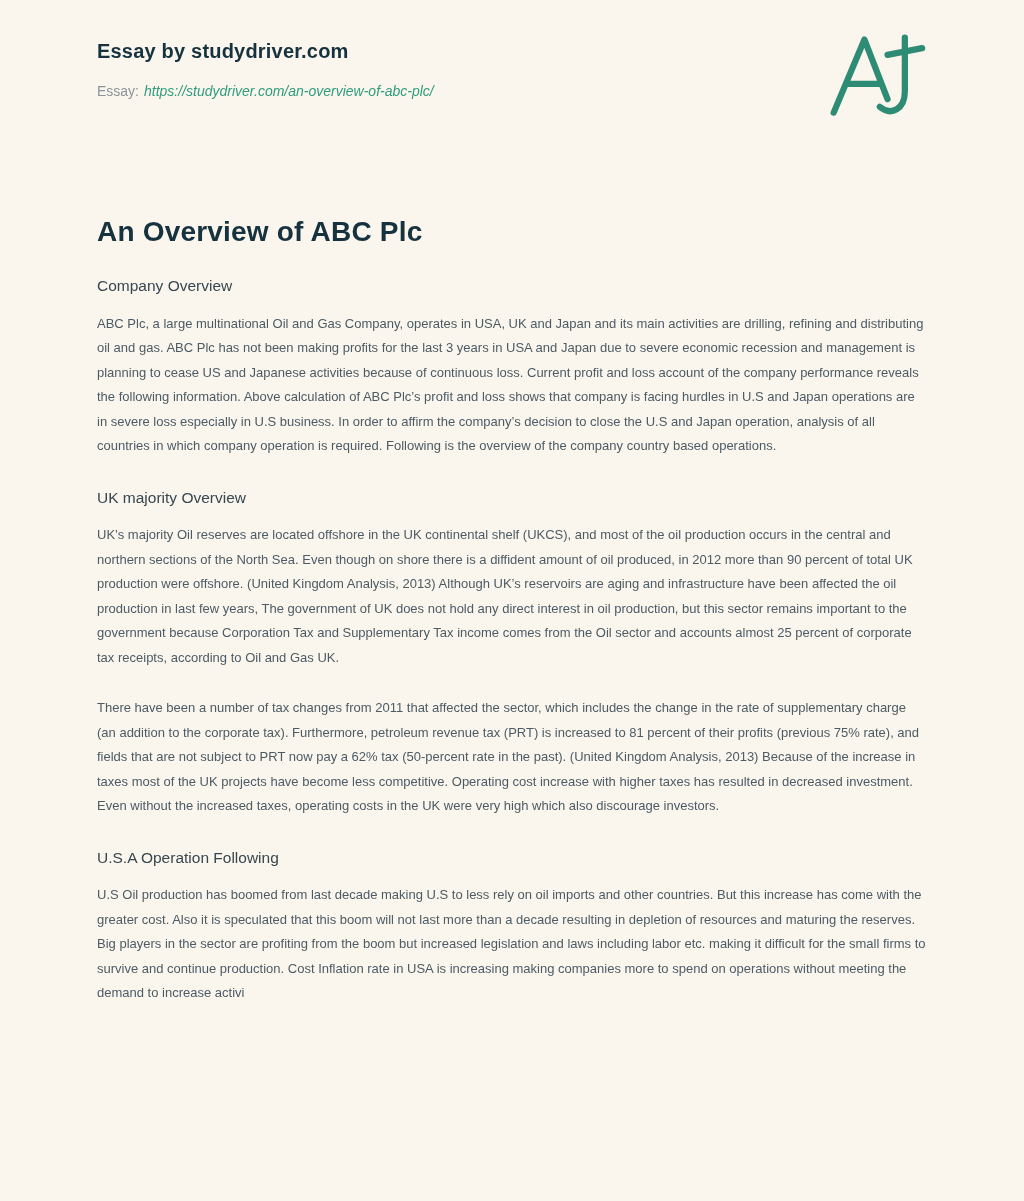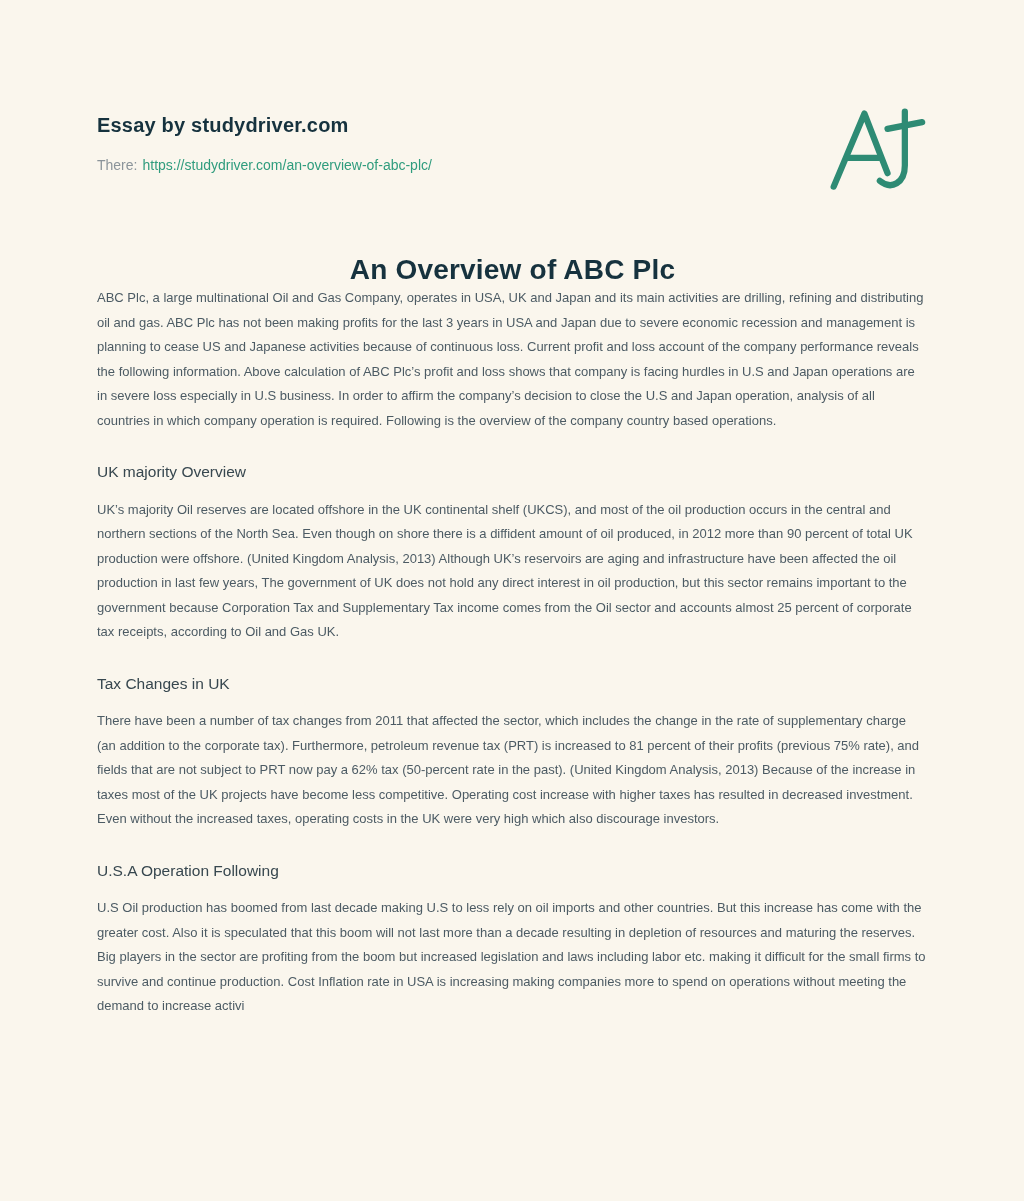--- a/index.html
+++ b/index.html
@@ -15,21 +15,21 @@
     background:var(--background);
     font-family:"Liberation Sans","DejaVu Sans",sans-serif;
   }
   body{
     min-height:1201px;
     max-height:1201px;
     overflow:hidden;
     position:relative;
   }
   .page{
-    padding:114px 96px 0 97px;
+    padding:40px 96px 0 97px;
   }
   .header{
     display:flex;
     justify-content:space-between;
     align-items:flex-start;
   }
   .site-title{
     font-size:20px;
     font-weight:700;
     color:var(--heading-text);
@@ -40,35 +40,35 @@
     font-size:14px;
   }
   .source-label{
     color:var(--muted-text);
     margin-right:5px;
   }
   .source-url{
     color:var(--accent);
     text-decoration:none;
     cursor:pointer;
+    font-style:italic;
   }
   .logo{
     width:100px;
     height:100px;
     margin-top:-12px;
     margin-right:2px;
     flex:0 0 auto;
   }
   .essay-title{
-    margin-top:52px;
+    margin-top:88px;
     font-size:28px;
     font-weight:700;
     color:var(--heading-text);
     letter-spacing:.2px;
-    text-align:center;
   }
   .essay-body{
     max-width:835px;
   }
   .section-heading{
     margin-top:27px;
     margin-bottom:13px;
     font-size:15.5px;
     font-weight:400;
     color:#37474f;
@@ -86,21 +86,21 @@
 </style>
 </head>
 <body>
 
 <div class="page">
 
   <header class="header">
     <div class="header-left">
       <div class="site-title">Essay by studydriver.com</div>
       <div class="source-line">
-        <span class="source-label">There:</span><a class="source-url">https://studydriver.com/an-overview-of-abc-plc/</a>
+        <span class="source-label">Essay:</span><a class="source-url">https://studydriver.com/an-overview-of-abc-plc/</a>
       </div>
     </div>
 
     <div class="logo">
       <svg viewBox="0 0 104 104" width="100" height="100" aria-hidden="true">
         <g fill="none" stroke="#2e8b74" stroke-width="6.5" stroke-linecap="round" stroke-linejoin="round">
 
           <path d="M8 88 L40 12 L64 74"></path>
           <path d="M22 58 L55 58"></path>
 
@@ -108,30 +108,30 @@
           <path d="M64 28 L100 21"></path>
         </g>
       </svg>
     </div>
   </header>
 
   <main class="essay-body">
     <h1 class="essay-title">An Overview of ABC Plc</h1>
 
     <section>
+      <h2 class="section-heading">Company Overview</h2>
       <p class="section-paragraph">ABC Plc, a large multinational Oil and Gas Company, operates in USA, UK and Japan and its main activities are drilling, refining and distributing oil and gas. ABC Plc has not been making profits for the last 3 years in USA and Japan due to severe economic recession and management is planning to cease US and Japanese activities because of continuous loss. Current profit and loss account of the company performance reveals the following information. Above calculation of ABC Plc’s profit and loss shows that company is facing hurdles in U.S and Japan operations are in severe loss especially in U.S business. In order to affirm the company’s decision to close the U.S and Japan operation, analysis of all countries in which company operation is required. Following is the overview of the company country based operations.</p>
     </section>
 
     <section>
       <h2 class="section-heading">UK majority Overview</h2>
       <p class="section-paragraph">UK’s majority Oil reserves are located offshore in the UK continental shelf (UKCS), and most of the oil production occurs in the central and northern sections of the North Sea. Even though on shore there is a diffident amount of oil produced, in 2012 more than 90 percent of total UK production were offshore. (United Kingdom Analysis, 2013) Although UK’s reservoirs are aging and infrastructure have been affected the oil production in last few years, The government of UK does not hold any direct interest in oil production, but this sector remains important to the government because Corporation Tax and Supplementary Tax income comes from the Oil sector and accounts almost 25 percent of corporate tax receipts, according to Oil and Gas UK.</p>
     </section>
 
     <section>
-      <h2 class="section-heading">Tax Changes in UK</h2>
       <p class="section-paragraph">There have been a number of tax changes from 2011 that affected the sector, which includes the change in the rate of supplementary charge (an addition to the corporate tax). Furthermore, petroleum revenue tax (PRT) is increased to 81 percent of their profits (previous 75% rate), and fields that are not subject to PRT now pay a 62% tax (50-percent rate in the past). (United Kingdom Analysis, 2013) Because of the increase in taxes most of the UK projects have become less competitive. Operating cost increase with higher taxes has resulted in decreased investment. Even without the increased taxes, operating costs in the UK were very high which also discourage investors.</p>
     </section>
 
     <section>
       <h2 class="section-heading">U.S.A Operation Following</h2>
       <p class="section-paragraph">U.S Oil production has boomed from last decade making U.S to less rely on oil imports and other countries. But this increase has come with the greater cost. Also it is speculated that this boom will not last more than a decade resulting in depletion of resources and maturing the reserves. Big players in the sector are profiting from the boom but increased legislation and laws including labor etc. making it difficult for the small firms to survive and continue production. Cost Inflation rate in USA is increasing making companies more to spend on operations without meeting the demand to increase activi</p>
     </section>
   </main>
 
 </div>

